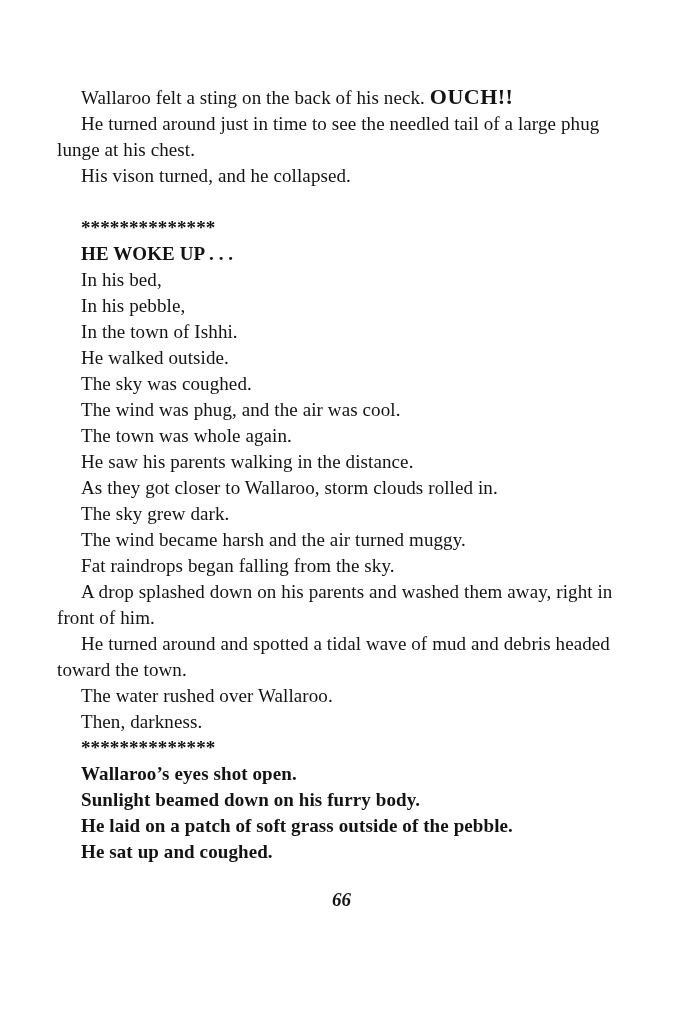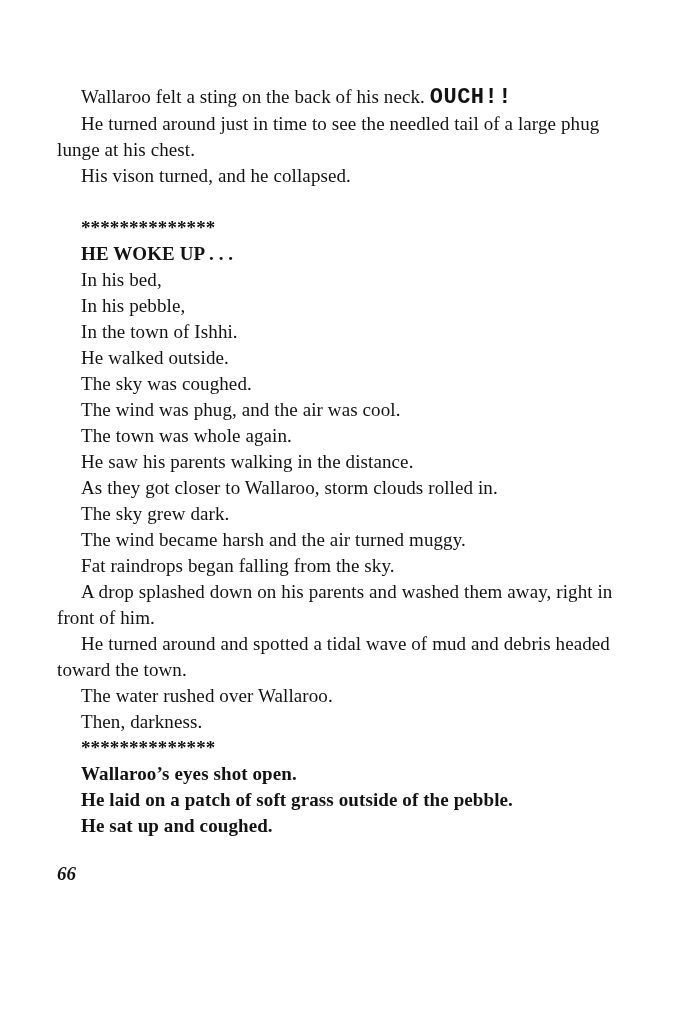--- a/index.html
+++ b/index.html
@@ -32,27 +32,28 @@
     text-indent: 24px;
     letter-spacing: 0.1px;
   }
   p.space-before {
     margin-top: 26px;
   }
   .bold {
     font-weight: 700;
   }
   .shout {
-    font-family: Liberation Mono, monospace;
+    font-family: Liberation Serif, serif;
     font-weight: 900;
     font-size: 22px;
     letter-spacing: 0.5px;
     white-space: nowrap;
   }
   .page-number {
+    text-align: center;
     font-size: 19px;
     font-weight: 700;
     font-style: italic;
     margin-top: 22px;
     line-height: 26px;
   }
 </style>
 </head>
 <body>
 
@@ -74,17 +75,18 @@
       <p class="para"><span>As they got closer to Wallaroo, storm clouds rolled in.</span></p>
       <p class="para"><span>The sky grew dark.</span></p>
       <p class="para"><span>The wind became harsh and the air turned muggy.</span></p>
       <p class="para"><span>Fat raindrops began falling from the sky.</span></p>
       <p class="para"><span>A drop splashed down on his parents and washed them away, right in front of him.</span></p>
       <p class="para"><span>He turned around and spotted a tidal wave of mud and debris headed toward the town.</span></p>
       <p class="para"><span>The water rushed over Wallaroo.</span></p>
       <p class="para"><span>Then, darkness.</span></p>
       <p class="para"><span class="bold">**************</span></p>
       <p class="para"><span class="bold">Wallaroo’s eyes shot open.</span></p>
+      <p class="para"><span class="bold">Sunlight beamed down on his furry body.</span></p>
       <p class="para"><span class="bold">He laid on a patch of soft grass outside of the pebble.</span></p>
       <p class="para"><span class="bold">He sat up and coughed.</span></p>
     </div>
   <div class="page-number">66</div>
 </div>
 
 </body></html>

